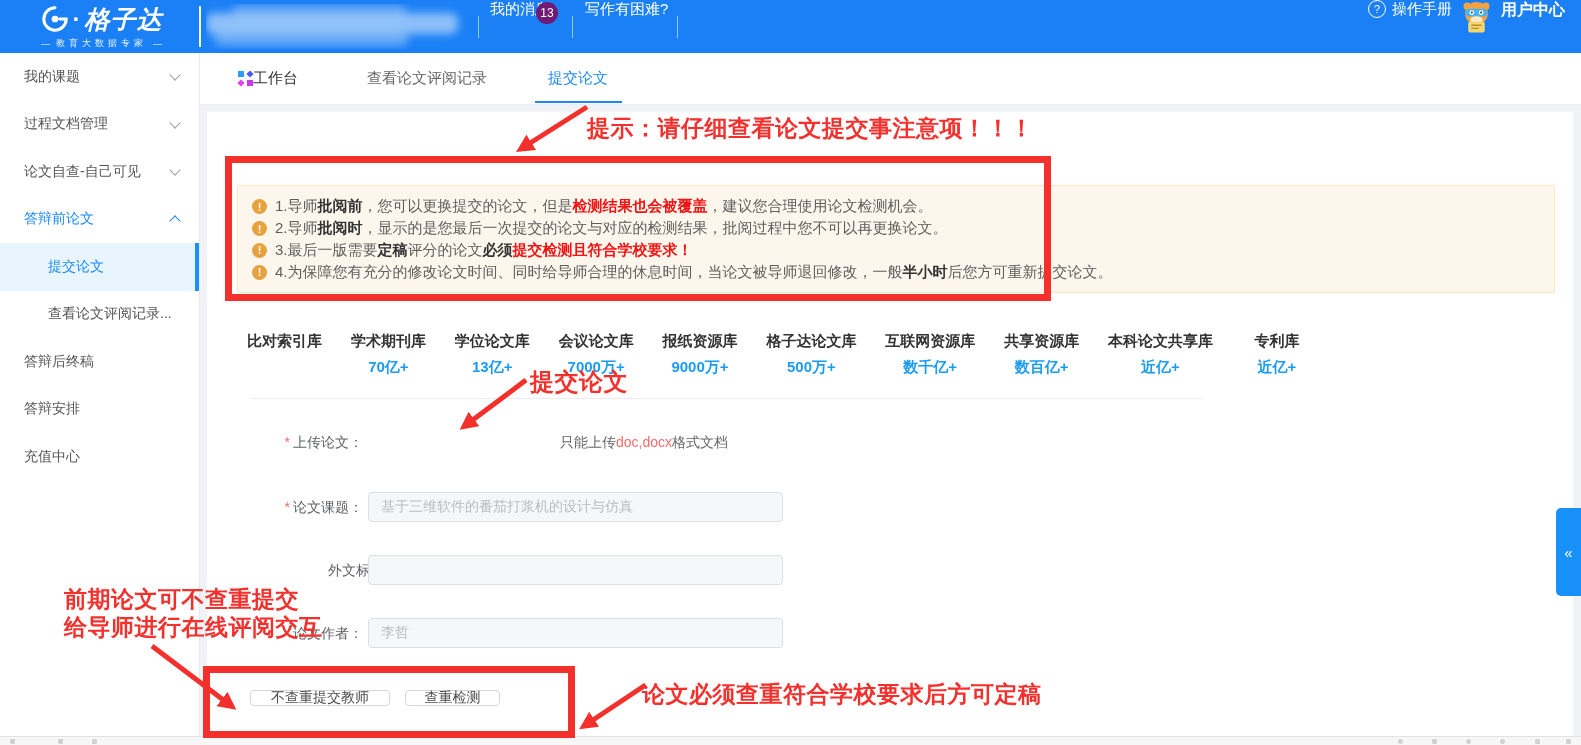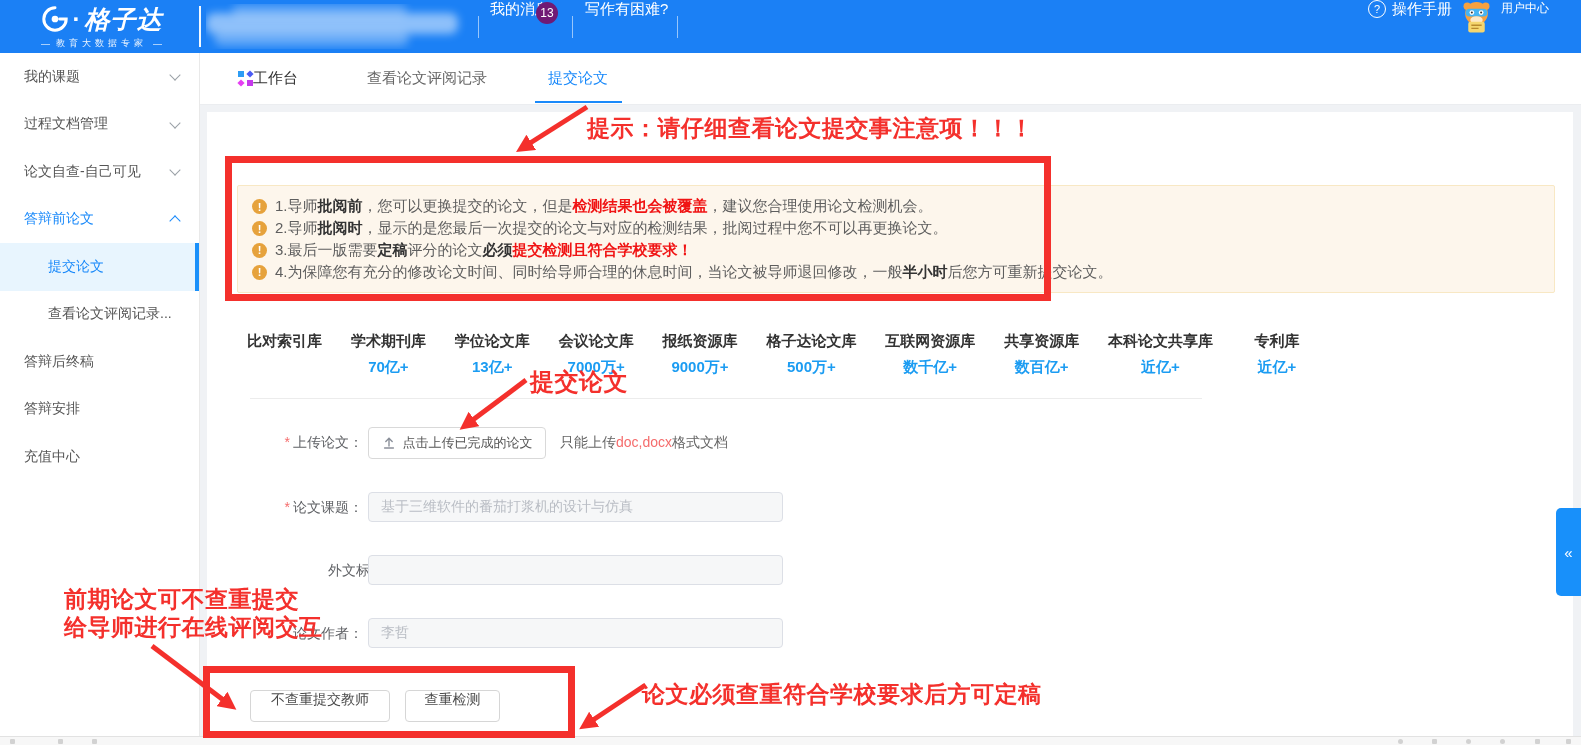--- a/index.html
+++ b/index.html
@@ -15,21 +15,21 @@
   .tagline-txt{letter-spacing:4px;}
   .hdr-vline{position:absolute;top:6px;width:2px;height:41px;background:rgba(255,255,255,.95);}
   .hdr-sep{position:absolute;top:16px;width:1px;height:22px;background:rgba(255,255,255,.55);}
   .blurblob{position:absolute;left:206px;top:4px;width:262px;height:45px;overflow:hidden;}
   .blurblob div{position:absolute;border-radius:8px;filter:blur(4px);}
   .hdr-item{position:absolute;top:0;height:53px;display:flex;align-items:flex-start;font-size:15px;color:#fff;cursor:pointer;}
   .badge{position:absolute;left:536px;top:2px;width:22px;height:22px;border-radius:50%;background:#701a75;
          color:#fff;font-size:12px;display:flex;align-items:center;justify-content:center;z-index:12;}
   .qicon{width:16px;height:16px;border:1.3px solid #fff;border-radius:50%;display:inline-flex;align-items:center;justify-content:center;
          font-size:11px;margin-right:6px;}
-  .usercenter{font-size:12px;font-weight:normal;}
+  .usercenter{font-size:16px;font-weight:bold;}
   
   .sidebar{position:absolute;left:0;top:53px;width:199px;bottom:8px;background:#fff;border-right:1px solid #e9e9e9;z-index:5;}
   .side-item{height:47.5px;display:flex;align-items:center;padding:0 20px 0 24px;font-size:14px;color:#555;cursor:pointer;box-sizing:border-box;}
   .side-item .lbl{flex:1;}
   .side-item.child{padding-left:48px;}
   .side-item.parent-active{color:#1989fa;}
   .side-item.selected{background:#e8f5fe;color:#1989fa;border-right:4px solid #1990fa;}
   .chev{width:7px;height:7px;border-right:1.6px solid #9aa0a6;border-bottom:1.6px solid #9aa0a6;transform:rotate(45deg);margin-top:-3px;}
   .chev.up{transform:rotate(-135deg);border-color:#1989fa;margin-top:3px;}
   
@@ -55,22 +55,22 @@
   .hdivider{position:absolute;left:43px;top:286px;width:952px;height:1px;background:#ececec;}
   .flabel{position:absolute;width:156px;text-align:right;font-size:14px;color:#606266;white-space:nowrap;}
   .req{color:#f56c6c;margin-right:3px;}
   .upload-btn{position:absolute;left:161px;top:315px;width:178px;height:32px;box-sizing:border-box;background:#fff;
               border:1px solid #d9d9d9;border-radius:4px;display:flex;align-items:center;justify-content:center;gap:7px;
               font-size:13px;color:#555;cursor:pointer;}
   .hint{position:absolute;left:353px;top:322px;font-size:14px;color:#666;white-space:nowrap;}
   .hint .fmt{color:#f56c6c;}
   .txtinput{position:absolute;left:161px;width:415px;height:30px;box-sizing:border-box;border:1px solid #dcdfe6;border-radius:4px;
             background:#f6f7f8;color:#b9bdc4;font-size:14px;padding:8px 12px;font-family:inherit;}
-  .btn{position:absolute;height:32px;box-sizing:border-box;background:#fff;border:1px solid #d6d6d6;border-radius:4px;
-       font-size:14px;color:#4a4a4a;display:flex;align-items:flex-start;justify-content:center;cursor:pointer;white-space:nowrap;}
+  .btn{position:absolute;height:16px;box-sizing:border-box;background:#fff;border:1px solid #d6d6d6;border-radius:4px;
+       font-size:14px;color:#4a4a4a;display:flex;align-items:center;justify-content:center;cursor:pointer;white-space:nowrap;}
   
   .anno{position:absolute;color:#f4302c;font-weight:700;font-size:23px;z-index:45;white-space:nowrap;letter-spacing:.5px;}
   .redbox{position:absolute;border:7px solid #f4302c;z-index:40;box-sizing:border-box;}
   .arr{position:absolute;z-index:46;pointer-events:none;}
   
   .collapse-handle{position:absolute;left:1556px;top:508px;width:25px;height:88px;background:#1890fa;z-index:30;
                    border-radius:5px 0 0 5px;color:#fff;display:flex;align-items:center;justify-content:center;
                    font-size:15px;cursor:pointer;}
   .taskbar{position:absolute;left:0;right:0;bottom:0;height:8px;background:#f7f7f7;border-top:1px solid #e2e2e2;z-index:20;}
   .taskbar i{position:absolute;top:2px;width:5px;height:5px;background:#b9b9b9;opacity:.6;border-radius:1px;}
@@ -268,28 +268,20 @@
       <div class="stat">
         <div class="sl">专利库</div>
         <div class="sv">近亿+</div>
       </div>
     </div>
 
     <div class="hdivider"></div>
 
     <div class="flabel" style="top:322px;">
       <span class="req">*</span><span>上传论文：</span>
-    </div>
-    <div class="upload-btn">
-      <span style="display:inline-flex;">
-        <svg width="14" height="14" viewBox="0 0 14 14">
-            <path d="M7 10V2.6M3.8 5.4 7 2.2l3.2 3.2M2.6 12h8.8" stroke="#8a8f99" stroke-width="1.4" fill="none" stroke-linecap="round"></path>
-          </svg>
-      </span>
-      <span>点击上传已完成的论文</span>
     </div>
     <div class="hint">
       <span>只能上传</span><span class="fmt">doc,docx</span><span>格式文档</span>
     </div>
 
     <div class="flabel" style="top:387px;">
       <span class="req">*</span><span>论文课题：</span>
     </div>
     <input class="txtinput" style="top: 380px;" disabled="" value="基于三维软件的番茄打浆机的设计与仿真">
 

